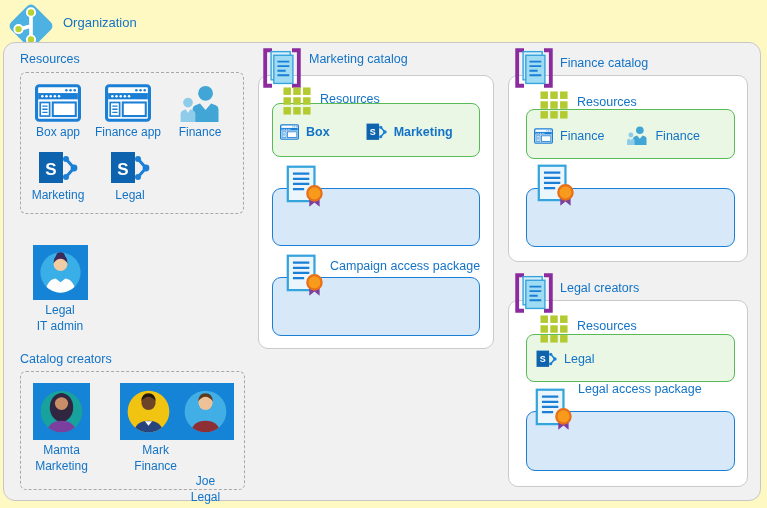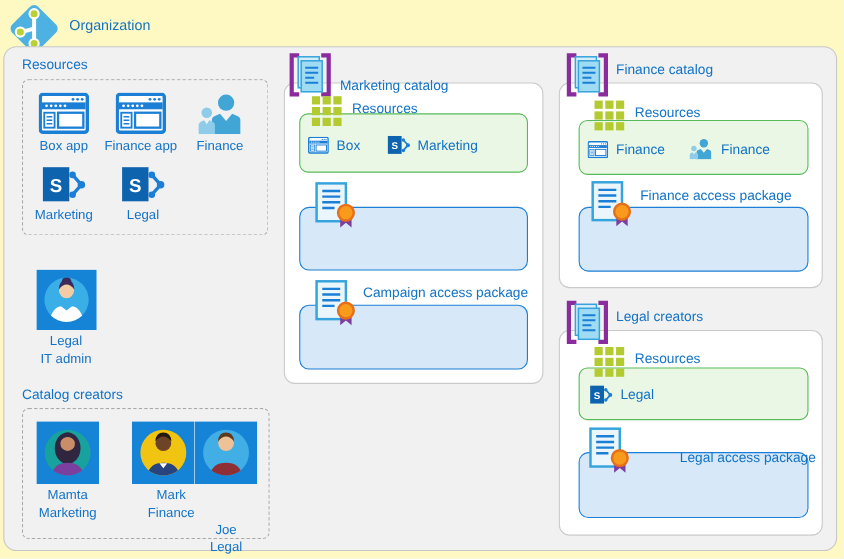--- a/index.html
+++ b/index.html
@@ -231,30 +231,30 @@
       <div>Legal</div>
     </div>
   </div>
 
   <div class="catalog-box" style="left:258px;top:75px;width:234px;height:272px;"></div>
   <div class="abs" style="left:262px;top:47px;">
     <svg width="40" height="42">
         <use href="#ic-catalog"></use>
       </svg>
   </div>
-  <div class="cat-title" style="left:309px;top:71px;">Marketing catalog</div>
+  <div class="cat-title" style="left:309px;top:52px;">Marketing catalog</div>
 
   <div class="green-box" style="left:272px;top:103px;width:206px;height:52px;"></div>
   <div class="abs" style="left:283px;top:87px;">
     <svg width="28" height="28">
         <use href="#ic-grid"></use>
       </svg>
   </div>
   <div class="sec-label" style="left:320px;top:92px;">Resources</div>
-  <div class="gb-row" style="left:280px;top:123px;gap:24px;">
+  <div class="gb-row" style="left:280px;top:123px;gap:36px;font-weight:bold;">
     <div class="gb-item">
       <svg width="19" height="16">
           <use href="#ic-app"></use>
         </svg>
       <span>Box</span>
     </div>
     <div class="gb-item">
       <svg width="21" height="18">
           <use href="#ic-sp"></use>
         </svg>
@@ -306,21 +306,20 @@
       <span>Finance</span>
     </div>
   </div>
 
   <div class="pkg-box" style="left:526px;top:188px;width:207px;height:57px;"></div>
   <div class="abs" style="left:537px;top:164px;">
     <svg width="38" height="43">
         <use href="#ic-cert"></use>
       </svg>
   </div>
-  <div class="pkg-label" style="left:582px;top:171px;">Finance access package</div>
 
   <div class="catalog-box" style="left:508px;top:300px;width:238px;height:185px;"></div>
   <div class="abs" style="left:514px;top:272px;">
     <svg width="40" height="42">
         <use href="#ic-catalog"></use>
       </svg>
   </div>
   <div class="cat-title" style="left:560px;top:281px;">Legal creators</div>
 
   <div class="green-box" style="left:526px;top:334px;width:207px;height:46px;"></div>
@@ -338,15 +337,15 @@
       <span>Legal</span>
     </div>
   </div>
 
   <div class="pkg-box" style="left:526px;top:411px;width:207px;height:58px;"></div>
   <div class="abs" style="left:535px;top:388px;">
     <svg width="38" height="43">
         <use href="#ic-cert"></use>
       </svg>
   </div>
-  <div class="pkg-label" style="left:578px;top:409px;margin-left:40px;">Legal access package</div>
+  <div class="pkg-label" style="left:578px;top:382px;">Legal access package</div>
 
 </div>
 
 </body></html>

